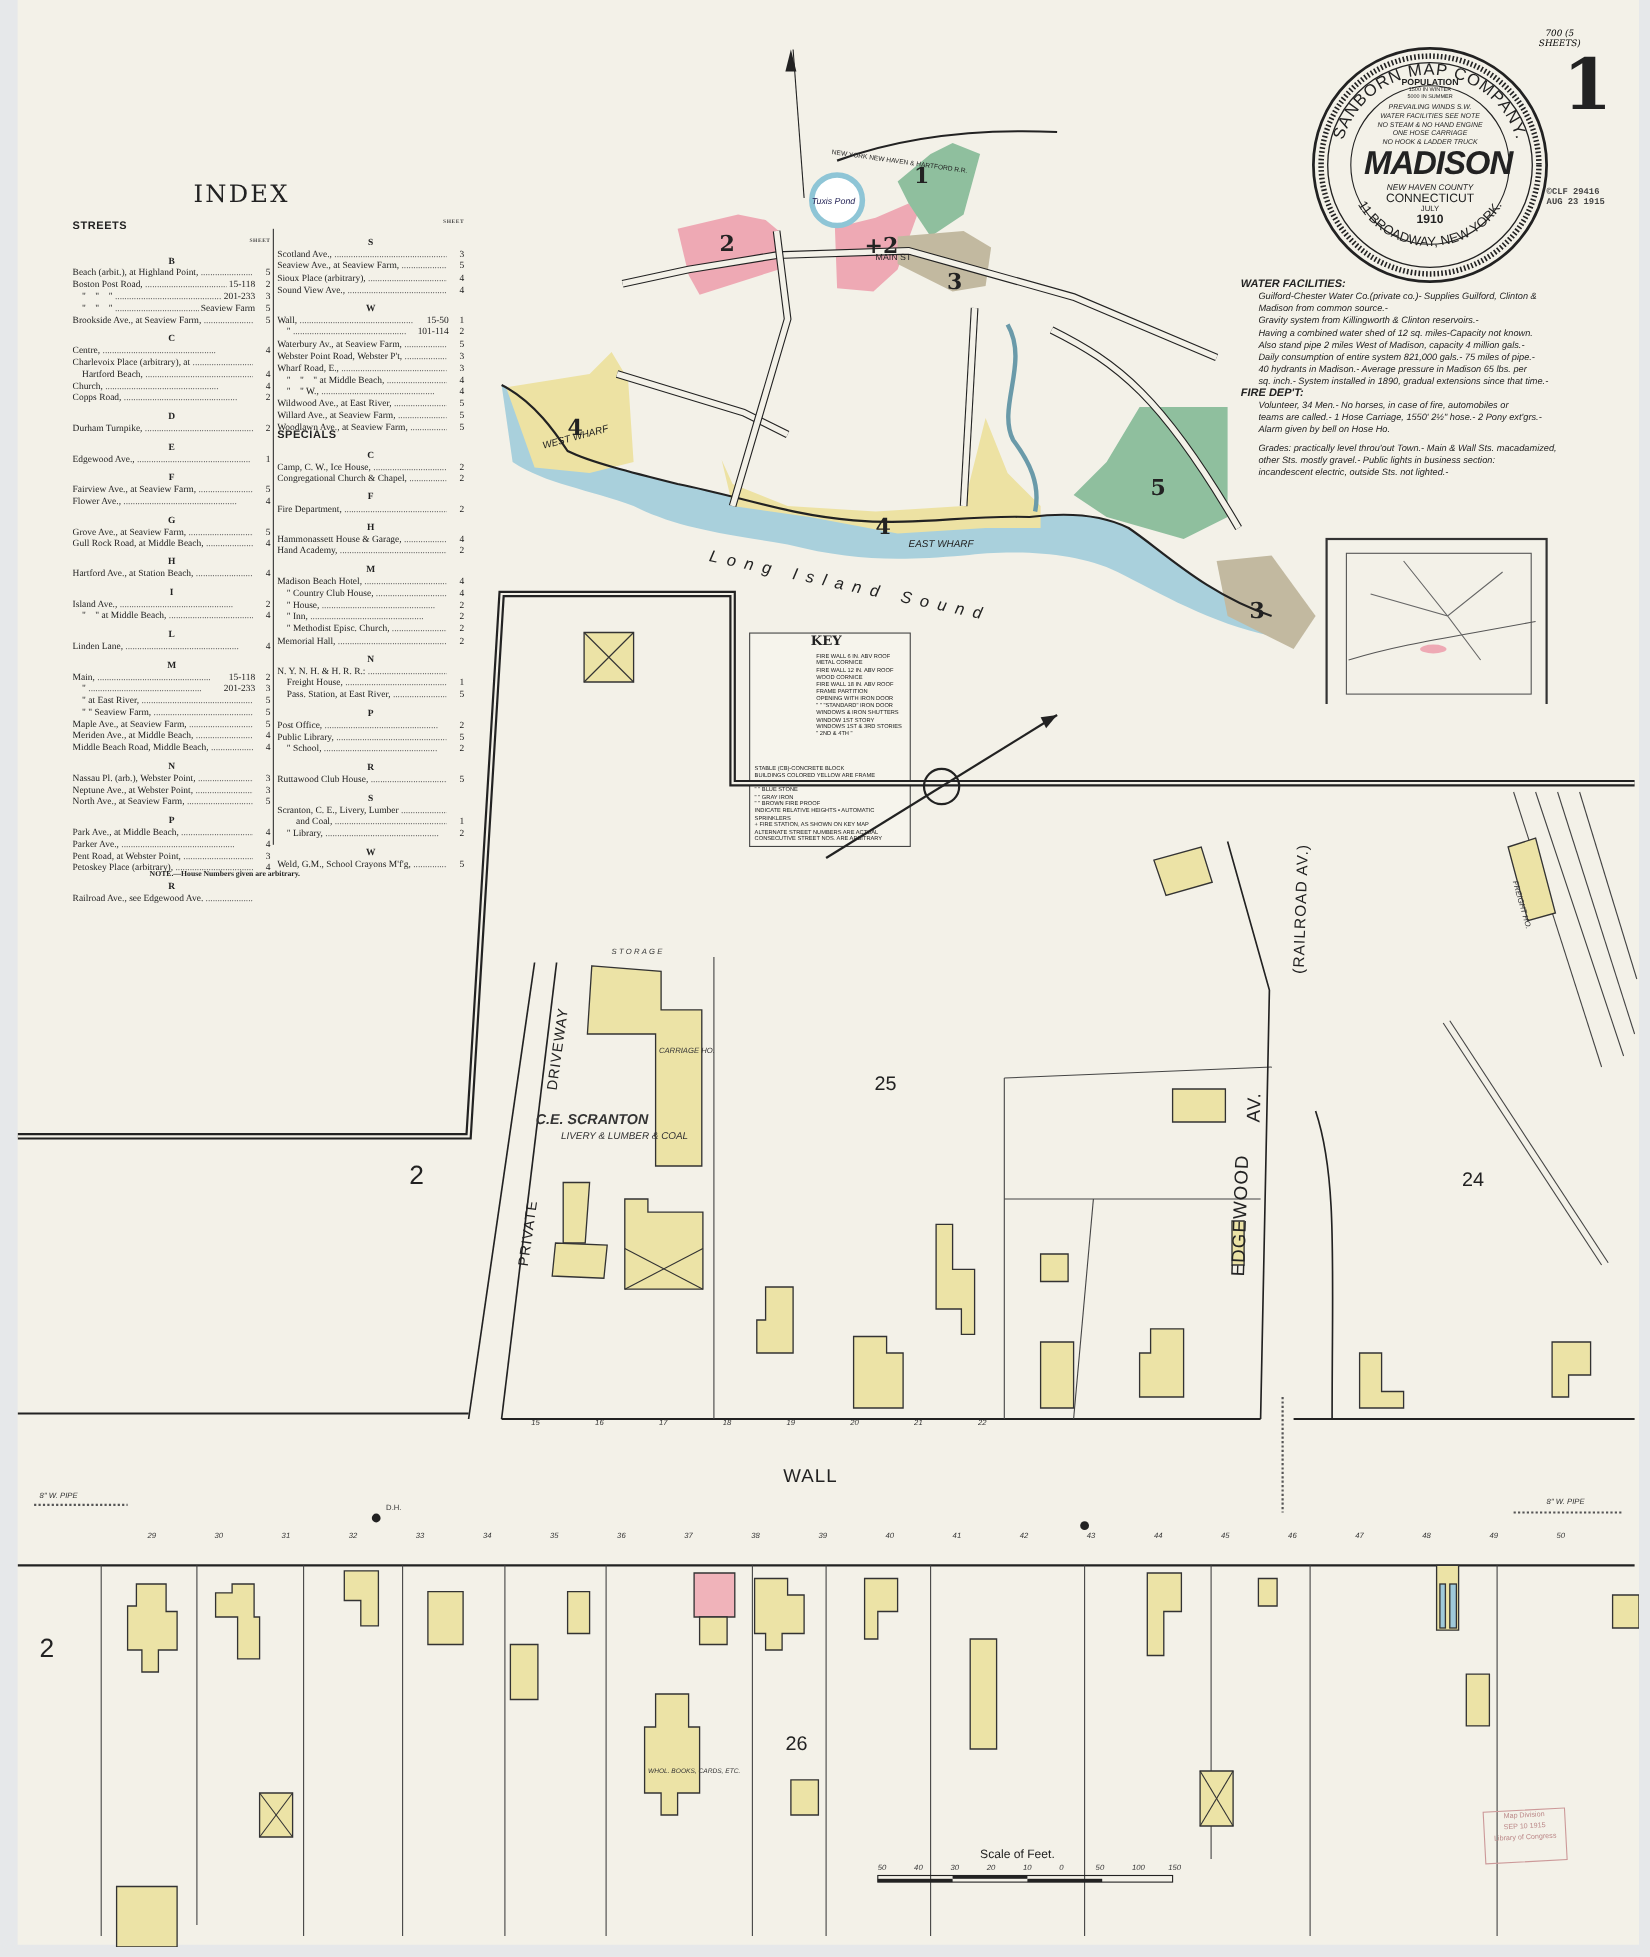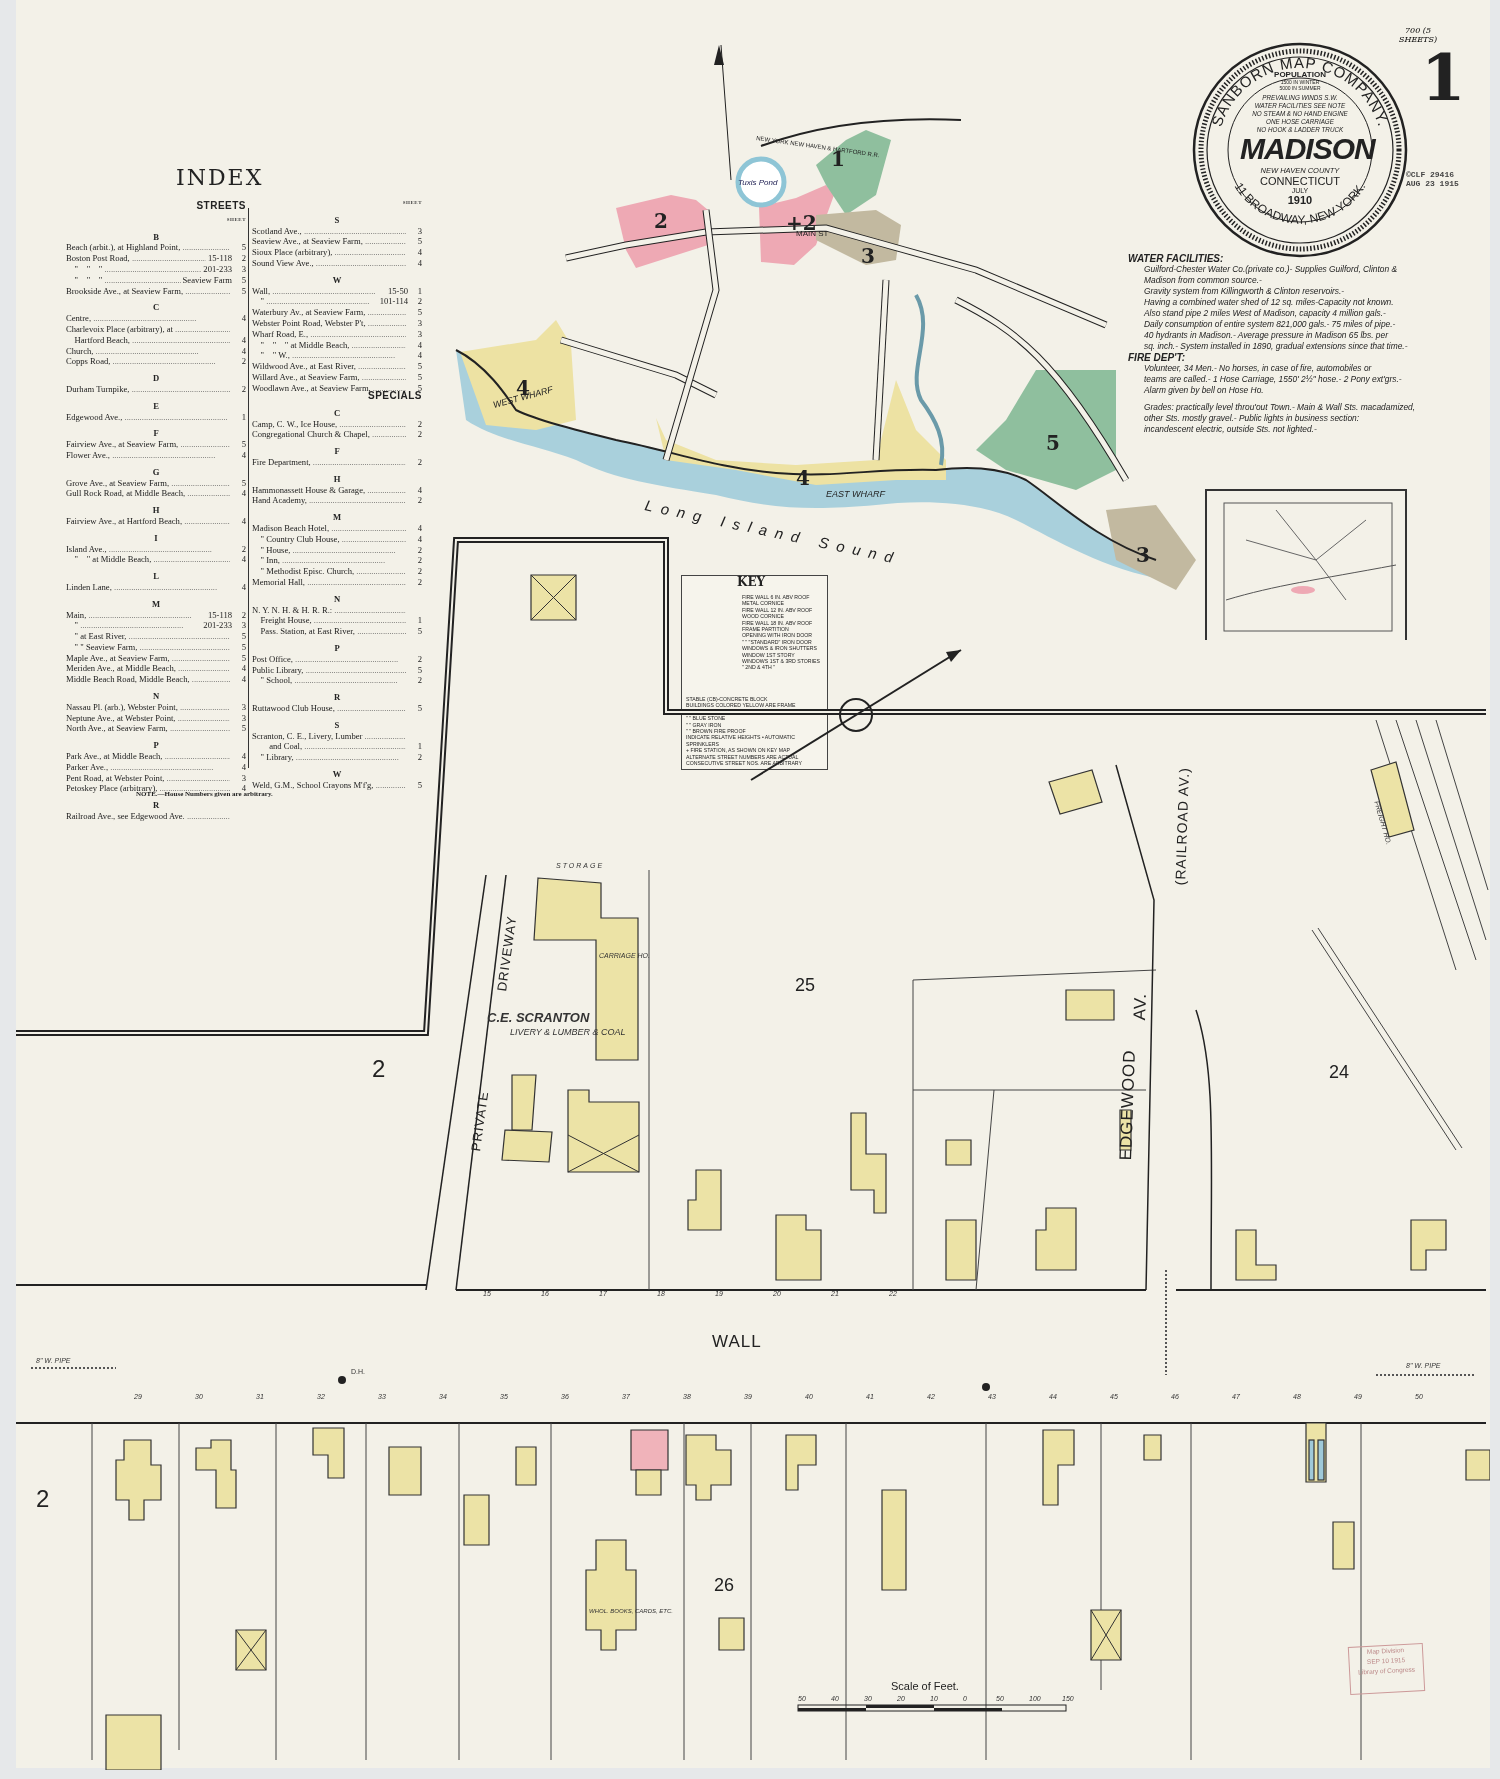--- a/index.html
+++ b/index.html
@@ -2,21 +2,21 @@
 <html><head>
 <meta charset="utf-8">
 <style>
   html, body { margin: 0; padding: 0; }
   body { width: 1500px; height: 1779px; background: #e6e8ea; position: relative; overflow: hidden; font-family: "DejaVu Serif", serif; }
   .sheet { position: absolute; left: 16px; top: 0; width: 1474px; height: 1768px; background: #f3f1e8; }
   .abs { position: absolute; }
   
   .idx-title { left: 160px; top: 165px; font-size: 22px; letter-spacing: 2px; color: #222; font-family: "DejaVu Serif", serif; }
   .idx-col { font-size: 8.6px; line-height: 10.8px; color: #222; font-family: "Liberation Serif", serif; }
-  .idx-col .hdr { text-align: right; font-weight: bold; font-family: "Liberation Sans", sans-serif; font-size: 10px; margin: 3px 0 3px; letter-spacing: 0.5px; }
+  .idx-col .hdr { text-align: left; font-weight: bold; font-family: "Liberation Sans", sans-serif; font-size: 10px; margin: 3px 0 3px; letter-spacing: 0.5px; }
   .idx-col .letter { text-align: center; font-weight: bold; margin-top: 6px; }
   .idx-col .row { display: flex; justify-content: space-between; white-space: nowrap; }
   .idx-col .row .lbl { overflow: hidden; flex: 1; }
   .idx-col .row .lbl::after { content: " ................................................"; color: #555; }
   .idx-col .row .rng { padding-left: 2px; }
   .idx-col .row .sh { width: 14px; text-align: right; }
   .sheet-lbl { font-size: 5px; text-align: right; font-weight: bold; color: #444; letter-spacing: 0.5px; }
   .idx-divider { left: 232px; top: 208px; width: 1px; height: 560px; background: #333; }
   .note { left: 120px; top: 790px; font-size: 7px; font-weight: bold; color: #222; font-family: "Liberation Serif", serif; }
   
@@ -132,21 +132,21 @@
         <span class="rng"></span>
         <span class="sh">5</span>
       </div>
       <div class="row">
         <span class="lbl">Gull Rock Road, at Middle Beach,</span>
         <span class="rng"></span>
         <span class="sh">4</span>
       </div>
       <div class="letter">H</div>
       <div class="row">
-        <span class="lbl">Fairview Ave., at Hartford Beach,</span>
+        <span class="lbl">Hartford Ave., at Station Beach,</span>
         <span class="rng"></span>
         <span class="sh">4</span>
       </div>
       <div class="letter">I</div>
       <div class="row">
         <span class="lbl">Island Ave.,</span>
         <span class="rng"></span>
         <span class="sh">2</span>
       </div>
       <div class="row">

